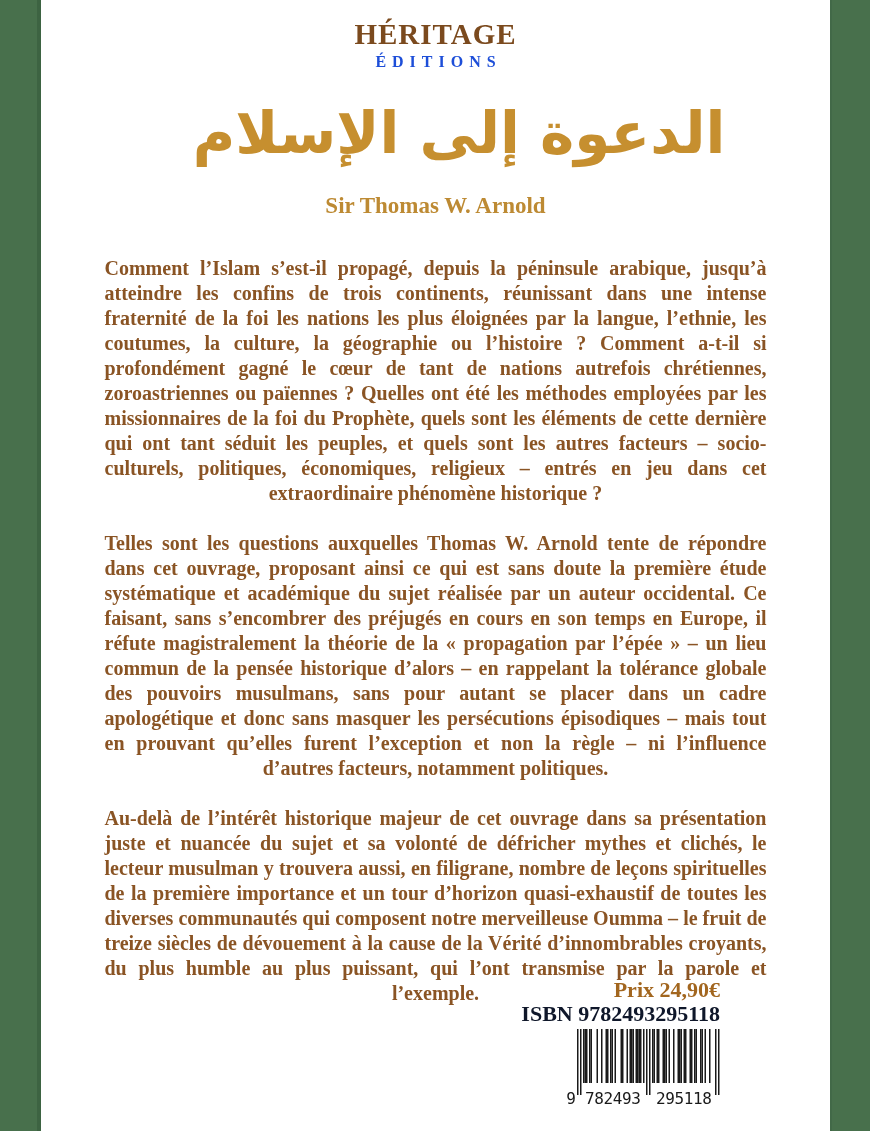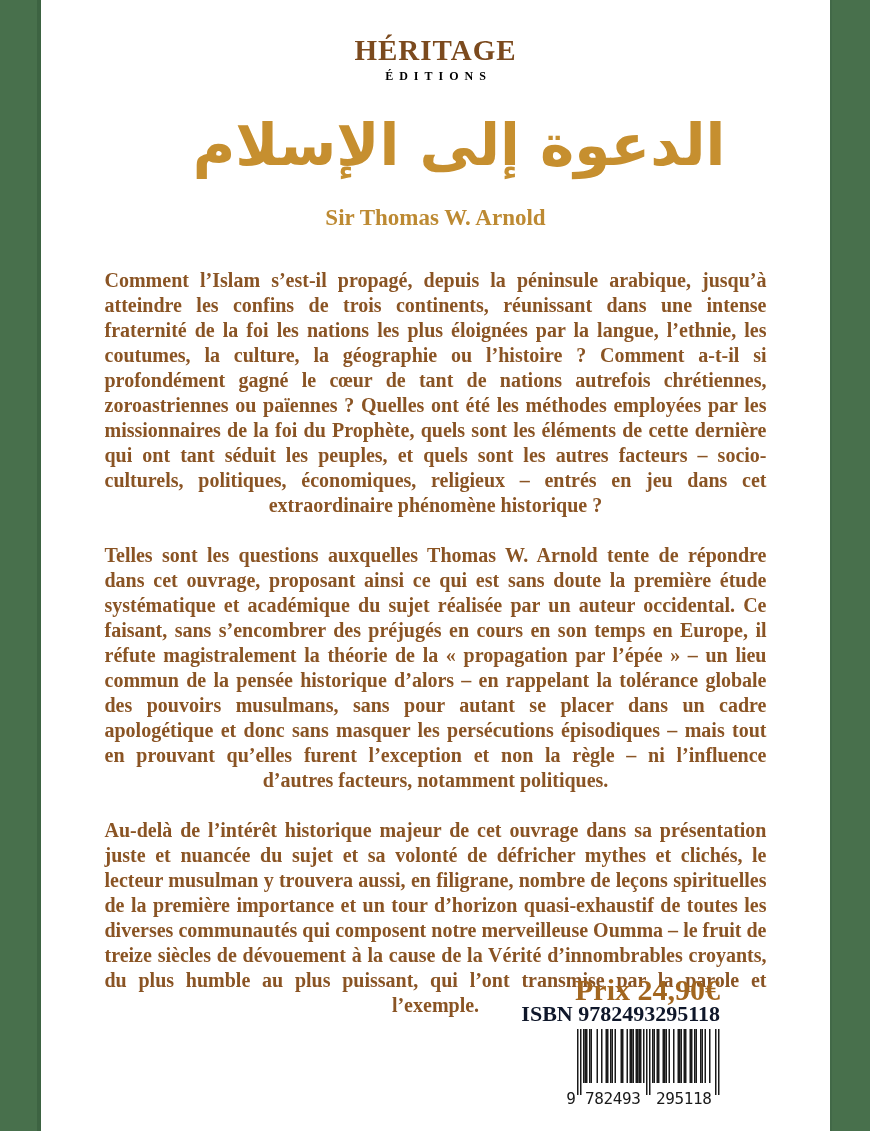--- a/index.html
+++ b/index.html
@@ -16,27 +16,27 @@
   .stripe-left  { left: 0;  width: 37px; border-right: 4px solid #3D6342; }
   .stripe-right { right: 0; width: 38px; border-left: 2px solid #426948; }
 
   .cover {
     position: absolute; left: 41px; right: 40px; top: 0; bottom: 0;
     background: #ffffff;
     text-align: center;
   }
 
   
-  .logo { padding-top: 36px; color: #7B4A1E; }
+  .logo { padding-top: 20px; color: #7B4A1E; }
   .logo-name {
     font-size: 29px; font-weight: bold; letter-spacing: 1px; line-height: 1;
   }
   .logo-subtitle {
-    margin-top: 5px; font-size: 12px; font-weight: bold;
-    letter-spacing: 6px; text-indent: 6px; color: #000000; line-height: 1;
+    margin-top: 5px; font-size: 16px; font-weight: bold;
+    letter-spacing: 6px; text-indent: 6px; color: #1d4ed8; line-height: 1;
   }
 
   
   .arabic-title {
     height: 110px; margin-top: 8px;
     display: flex; align-items: center; justify-content: center;
     direction: rtl;
     font-family: "DejaVu Sans", sans-serif;
     font-size: 58px; font-weight: bold;
     color: #C68F2F; line-height: 1; padding-left: 47px;
@@ -59,21 +59,21 @@
     text-align-last: center;
   }
   .synopsis p:first-child { margin-top: 36px; }
 
   
   .commerce {
     position: absolute; top: 978px; right: 110px;
     text-align: right;
   }
   .price-label {
-    font-size: 30px; font-weight: bold; color: #A2661F; line-height: 24px;
+    font-size: 22px; font-weight: bold; color: #A2661F; line-height: 24px;
   }
   .isbn-label {
     font-size: 22px; font-weight: bold; color: #0f172a; line-height: 24px;
   }
   .barcode-wrap { margin-top: 3px; }
   .barcode-wrap svg { display: block; margin-left: auto; background: #ffffff; }
   .barcode-wrap text {
     font-family: "DejaVu Sans Mono", monospace;
     font-size: 16px; fill: #1a1a1a; font-weight: normal;
   }

